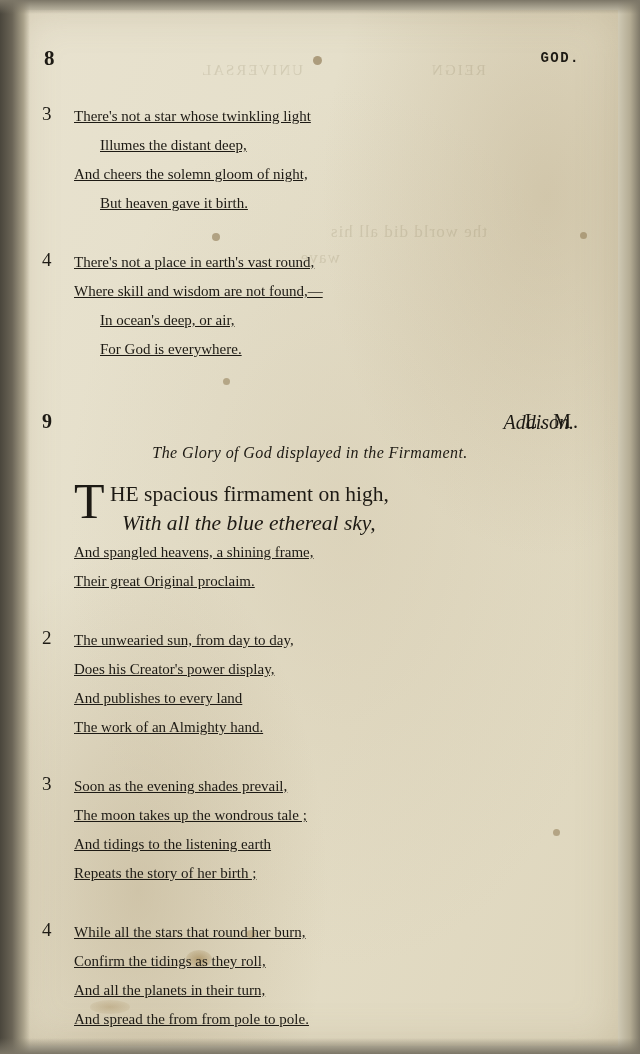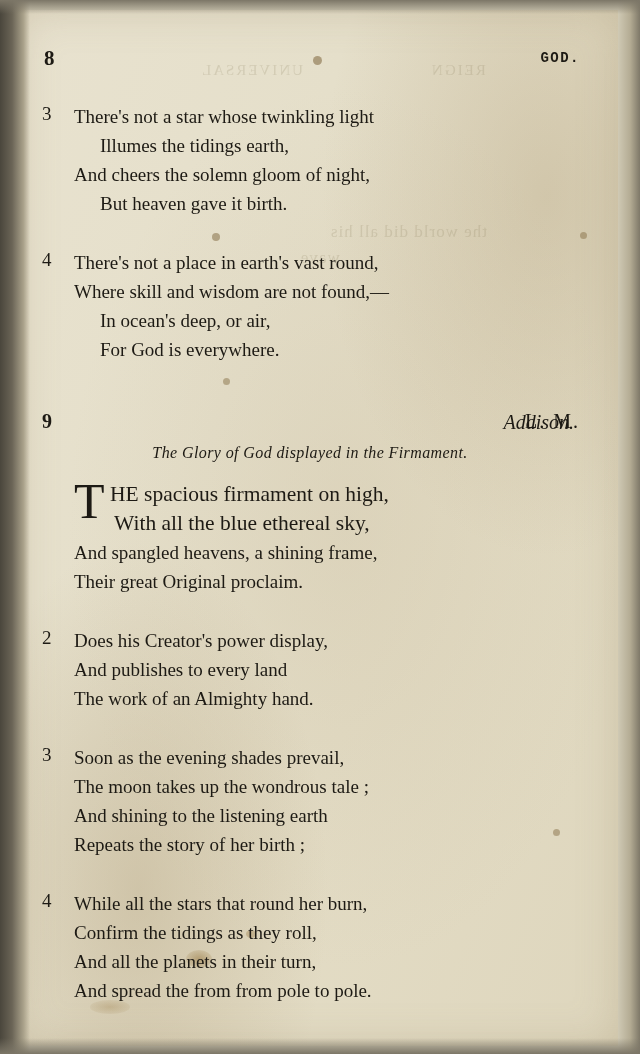--- a/index.html
+++ b/index.html
@@ -106,23 +106,24 @@
     margin-top: 26px;
     padding-left: 34px;
   }
   .stanza .num {
     position: absolute;
     left: 2px;
     top: 1px;
     font-size: 19px;
   }
   .line {
-    font-size: 19px;
+    font-size: 15px;
     line-height: 29px;
     white-space: pre;
+    text-decoration: underline;
   }
   .line.indent { padding-left: 26px; }
 
   .hymn-head {
     position: relative;
     margin-top: 46px;
     height: 30px;
   }
   .hymn-head .hnum {
     position: absolute;
@@ -173,25 +174,26 @@
     position: absolute;
     left: 36px;
     top: 0px;
     font-size: 21.5px;
     line-height: 29px;
     white-space: pre;
     text-align: right;
   }
   .dc-line2 {
     position: absolute;
-    left: 40px;
+    left: 48px;
     top: 29px;
     font-size: 21.5px;
     line-height: 29px;
     white-space: pre;
+    font-style: italic;
   }
 </style>
 </head>
 <body>
 
 <div id="page">
   <div id="paper"></div>
 
   <div class="ghost" style="left:200px; top:62px; font-size:15px; letter-spacing:2px;">UNIVERSAL</div>
   <div class="ghost" style="left:430px; top:62px; font-size:15px; letter-spacing:2px;">REIGN</div>
@@ -210,21 +212,21 @@
   <div id="content">
 
     <div class="header-row">
       <div class="folio">8</div>
       <div class="running-head">GOD.</div>
     </div>
 
     <div class="stanza">
       <span class="num">3</span>
       <div class="line">There's not a star whose twinkling light</div>
-      <div class="line indent">Illumes the tidings earth,</div>
+      <div class="line indent">Illumes the distant deep,</div>
       <div class="line">And cheers the solemn gloom of night,</div>
       <div class="line indent">But heaven gave it birth.</div>
     </div>
 
     <div class="stanza" style="margin-top:30px;">
       <span class="num">4</span>
       <div class="line">There's not a place in earth's vast round,</div>
       <div class="line">Where skill and wisdom are not found,—</div>
       <div class="line indent">In ocean's deep, or air,</div>
       <div class="line indent">For God is everywhere.</div>
@@ -242,30 +244,31 @@
         <span class="dropcap">T</span>
         <span class="dc-line1">HE spacious firmament on high,</span>
         <span class="dc-line2">With all the blue ethereal sky,</span>
       </div>
       <div class="line">And spangled heavens, a shining frame,</div>
       <div class="line">Their great Original proclaim.</div>
     </div>
 
     <div class="stanza" style="margin-top:30px;">
       <span class="num">2</span>
+      <div class="line">The unwearied sun, from day to day,</div>
       <div class="line">Does his Creator's power display,</div>
       <div class="line">And publishes to every land</div>
       <div class="line">The work of an Almighty hand.</div>
     </div>
 
     <div class="stanza" style="margin-top:30px;">
       <span class="num">3</span>
       <div class="line">Soon as the evening shades prevail,</div>
       <div class="line">The moon takes up the wondrous tale ;</div>
-      <div class="line">And shining to the listening earth</div>
+      <div class="line">And tidings to the listening earth</div>
       <div class="line">Repeats the story of her birth ;</div>
     </div>
 
     <div class="stanza" style="margin-top:30px;">
       <span class="num">4</span>
       <div class="line">While all the stars that round her burn,</div>
       <div class="line">Confirm the tidings as they roll,</div>
       <div class="line">And all the planets in their turn,</div>
       <div class="line">And spread the from from pole to pole.</div>
     </div>

